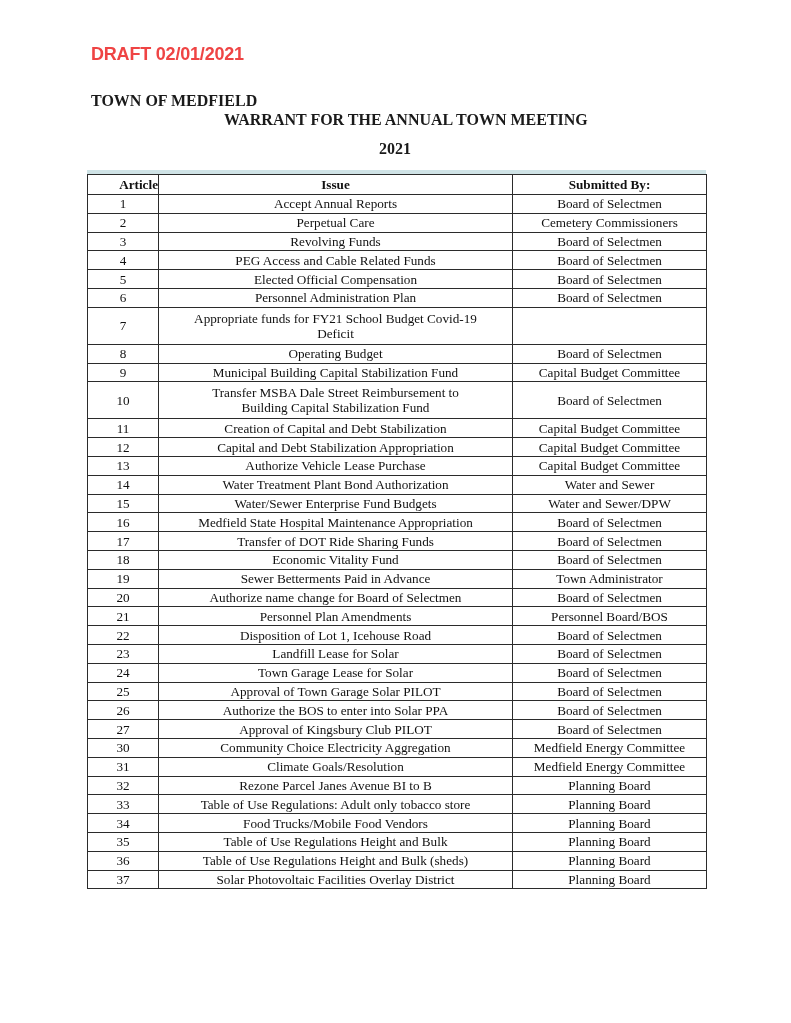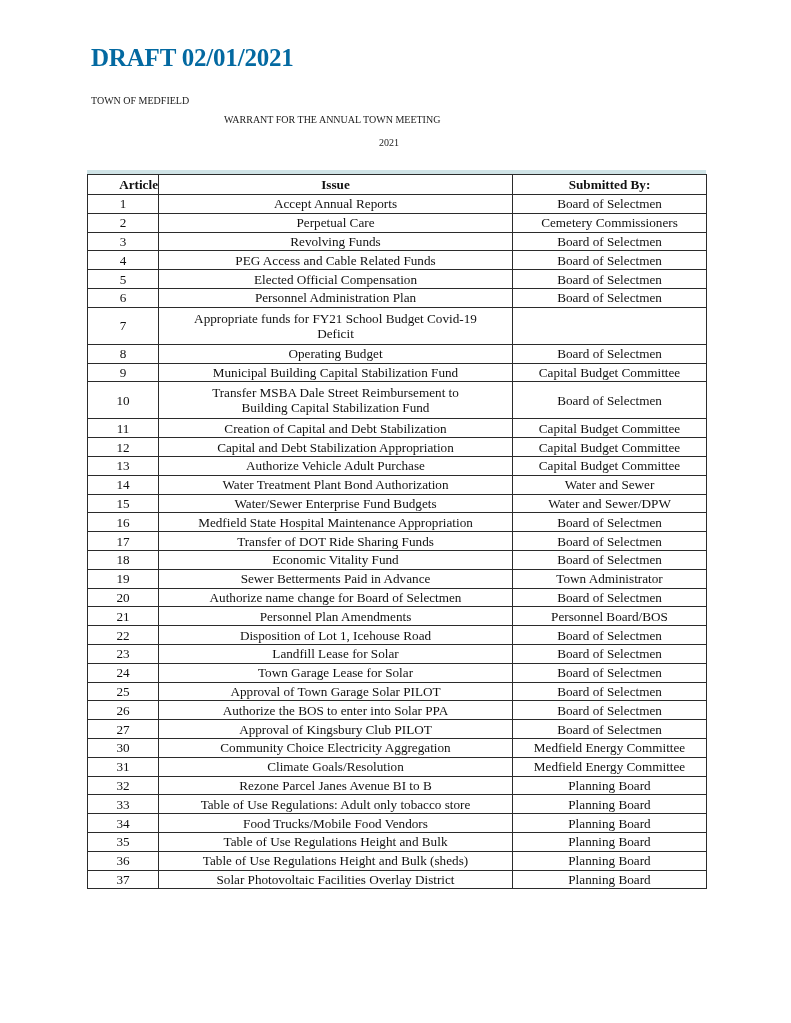--- a/index.html
+++ b/index.html
@@ -17,46 +17,46 @@
   .page {
     position: absolute;
     inset: 0;
   }
 
   
   .draft-stamp {
     position: absolute;
     left: 91px;
     top: 44px;
-    font-family: Liberation Serif, serif;
+    font-family: Liberation Sans, sans-serif;
     font-weight: bold;
-    font-size: 25px;
+    font-size: 18px;
     letter-spacing: -0.2px;
-    color: #0369a1;
+    color: #ef4444;
     white-space: nowrap;
   }
 
   
   .title-block {
     position: absolute;
     left: 0;
     top: 92px;
     width: 791px;
   }
   .title-line {
     font-family: "Liberation Serif", serif;
-    font-weight: normal;
-    font-size: 10px;
+    font-weight: bold;
+    font-size: 16px;
     color: #1a1a1a;
     white-space: nowrap;
     line-height: 17px;
   }
   .title-town     { margin-left: 91px; }
   .title-warrant  { margin-left: 224px; margin-top: 2px; }
-  .title-year     { margin-left: 379px; margin-top: 6px; }
+  .title-year     { margin-left: 379px; margin-top: 12px; }
 
   
   .scan-band {
     position: absolute;
     left: 87px;
     top: 170px;
     width: 619px;
     height: 4px;
     background: #cfe3e6;
   }
@@ -205,21 +205,21 @@
             <td class="iss">Creation of Capital and Debt Stabilization</td>
             <td class="sub">Capital Budget Committee</td>
           </tr>
           <tr>
             <td class="art">12</td>
             <td class="iss">Capital and Debt Stabilization Appropriation</td>
             <td class="sub">Capital Budget Committee</td>
           </tr>
           <tr>
             <td class="art">13</td>
-            <td class="iss">Authorize Vehicle Adult Purchase</td>
+            <td class="iss">Authorize Vehicle Lease Purchase</td>
             <td class="sub">Capital Budget Committee</td>
           </tr>
           <tr>
             <td class="art">14</td>
             <td class="iss">Water Treatment Plant Bond Authorization</td>
             <td class="sub">Water and Sewer</td>
           </tr>
           <tr>
             <td class="art">15</td>
             <td class="iss">Water/Sewer Enterprise Fund Budgets</td>

